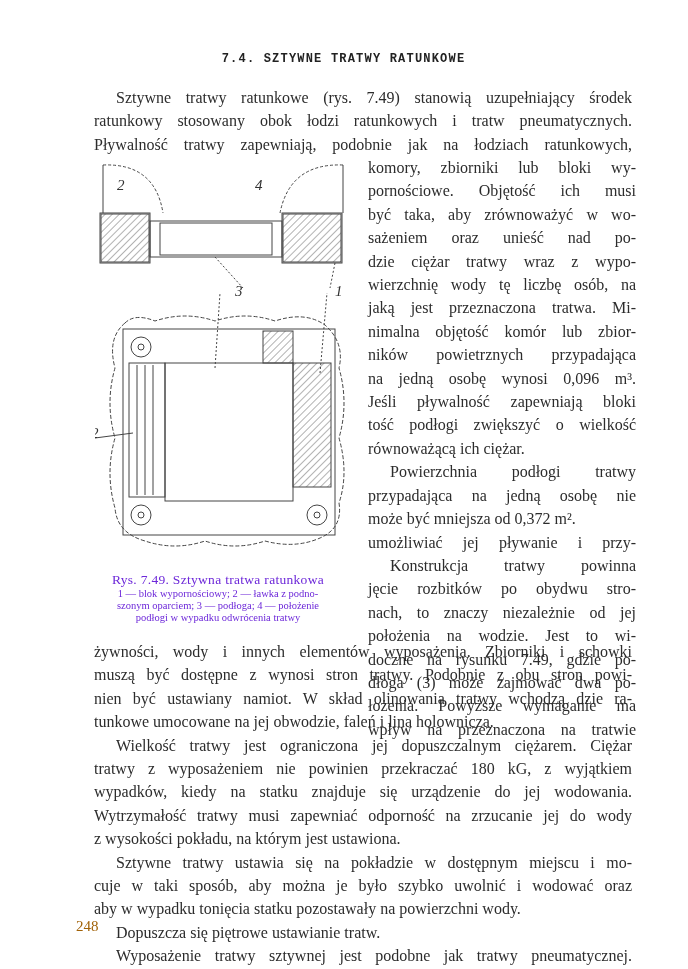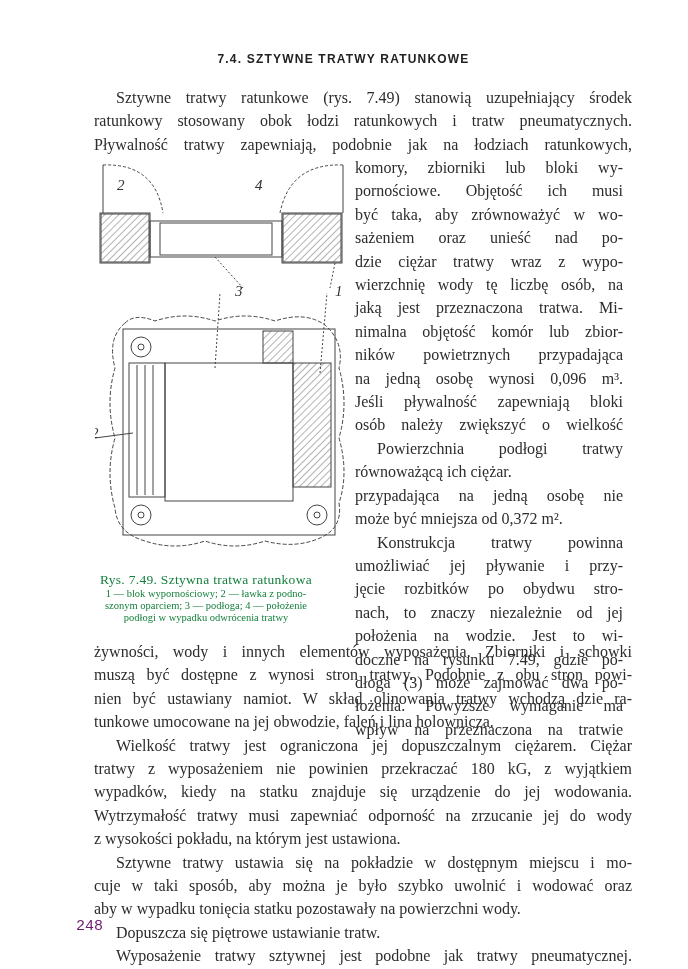--- a/index.html
+++ b/index.html
@@ -1,63 +1,63 @@
 <!DOCTYPE html>
 <html><head>
   <meta charset="utf-8">
   <style>
     html, body { margin: 0; padding: 0; background: #ffffff; }
     body { width: 688px; height: 969px; position: relative; overflow: hidden;
            font-family: "DejaVu Serif", "Liberation Serif", serif; color: #2a2a2a; }
     .heading { position: absolute; left: 0; width: 687px; top: 52px; text-align: center;
-               font-family: Liberation Sans, sans-serif; font-weight: bold; font-size: 12px;
+               font-family: Liberation Mono, monospace; font-weight: bold; font-size: 12px;
                letter-spacing: 1.2px; color: #222; }
     .para { position: absolute; font-family: "Liberation Serif", serif; font-size: 16px;
             line-height: 23.4px; color: #2c2c2c; text-align: justify; margin: 8px; }
     .line { display: block; white-space: nowrap; text-align-last: justify; text-align: justify; }
     .line.last { text-align-last: left; }
     .line.indent { text-indent: 22px; }
     .fig { position: absolute; left: 95px; top: 153px; width: 262px; height: 412px; }
-    .caption { position: absolute; left: 70px; top: 572px; width: 272px; text-align: center;
-               font-family: "Liberation Serif", serif; color: #15803d; }
+    .caption { position: absolute; left: 82px; top: 572px; width: 272px; text-align: center;
+               font-family: "Liberation Serif", serif; color: #6d28d9; }
     .caption .cap-title { font-size: 13.5px; display: block; letter-spacing: 0.3px; }
     .caption .cap-legend { font-size: 10.5px; line-height: 12px; display: block; }
-    .page-number { position: absolute; left: 76px; top: 918px; font-family: Liberation Mono, monospace;
-                   font-size: 15px; color: #701a75; }
+    .page-number { position: absolute; left: 76px; top: 918px; font-family: Liberation Serif, serif;
+                   font-size: 15px; color: #a16207; }
   </style>
 </head>
 <body>
 
 <div class="heading">7.4. SZTYWNE TRATWY RATUNKOWE</div>
 
 <div class="para" style="left:86px; top:78px; width:538px;">
   <span class="line indent">Sztywne tratwy ratunkowe (rys. 7.49) stanowią uzupełniający środek</span>
   <span class="line">ratunkowy stosowany obok łodzi ratunkowych i tratw pneumatycznych.</span>
   <span class="line">Pływalność tratwy zapewniają, podobnie jak na łodziach ratunkowych,</span>
 </div>
 
-<div class="para" id="col" style="left:347px; top:148px; width:268px;">
+<div class="para" id="col" style="left:360px; top:148px; width:268px;">
     <span class="line ">komory, zbiorniki lub bloki wy-</span>
     <span class="line ">pornościowe. Objętość ich musi</span>
     <span class="line ">być taka, aby zrównoważyć w wo-</span>
     <span class="line ">sażeniem oraz unieść nad po-</span>
     <span class="line ">dzie ciężar tratwy wraz z wypo-</span>
     <span class="line ">wierzchnię wody tę liczbę osób, na</span>
     <span class="line ">jaką jest przeznaczona tratwa. Mi-</span>
     <span class="line ">nimalna objętość komór lub zbior-</span>
     <span class="line ">ników powietrznych przypadająca</span>
     <span class="line ">na jedną osobę wynosi 0,096 m³.</span>
     <span class="line ">Jeśli pływalność zapewniają bloki</span>
-    <span class="line ">osób należy zwiększyć o wielkość</span>
+    <span class="line ">tość podłogi zwiększyć o wielkość</span>
+    <span class="line last">równoważącą ich ciężar.</span>
     <span class="line indent">Powierzchnia podłogi tratwy</span>
-    <span class="line last">równoważącą ich ciężar.</span>
     <span class="line ">przypadająca na jedną osobę nie</span>
     <span class="line last">może być mniejsza od 0,372 m².</span>
+    <span class="line ">umożliwiać jej pływanie i przy-</span>
     <span class="line indent">Konstrukcja tratwy powinna</span>
-    <span class="line ">umożliwiać jej pływanie i przy-</span>
     <span class="line ">jęcie rozbitków po obydwu stro-</span>
     <span class="line ">nach, to znaczy niezależnie od jej</span>
     <span class="line ">położenia na wodzie. Jest to wi-</span>
     <span class="line ">doczne na rysunku 7.49, gdzie po-</span>
     <span class="line ">dłoga (3) może zajmować dwa po-</span>
     <span class="line ">łożenia. Powyższe wymaganie ma</span>
     <span class="line ">wpływ na przeznaczona na tratwie</span>
   </div>
 
 <div class="para" id="full" style="left:86px; top:632px; width:538px;">

